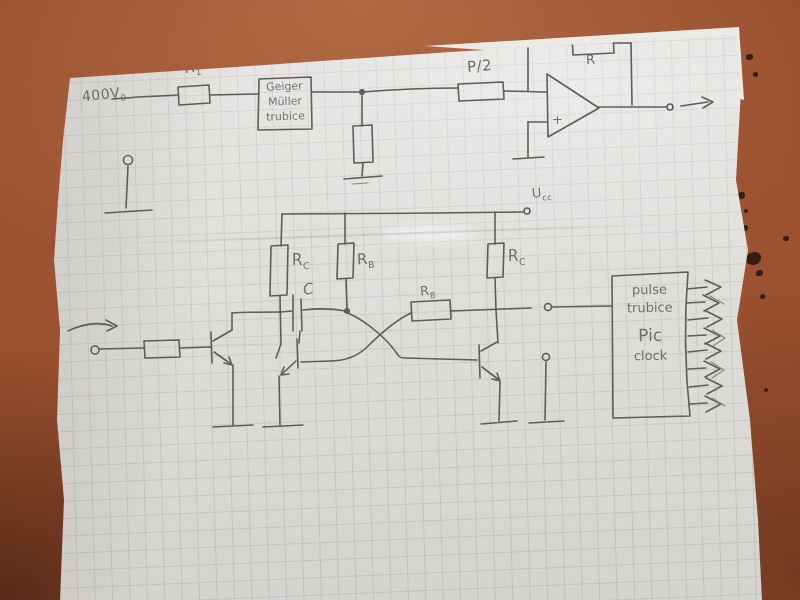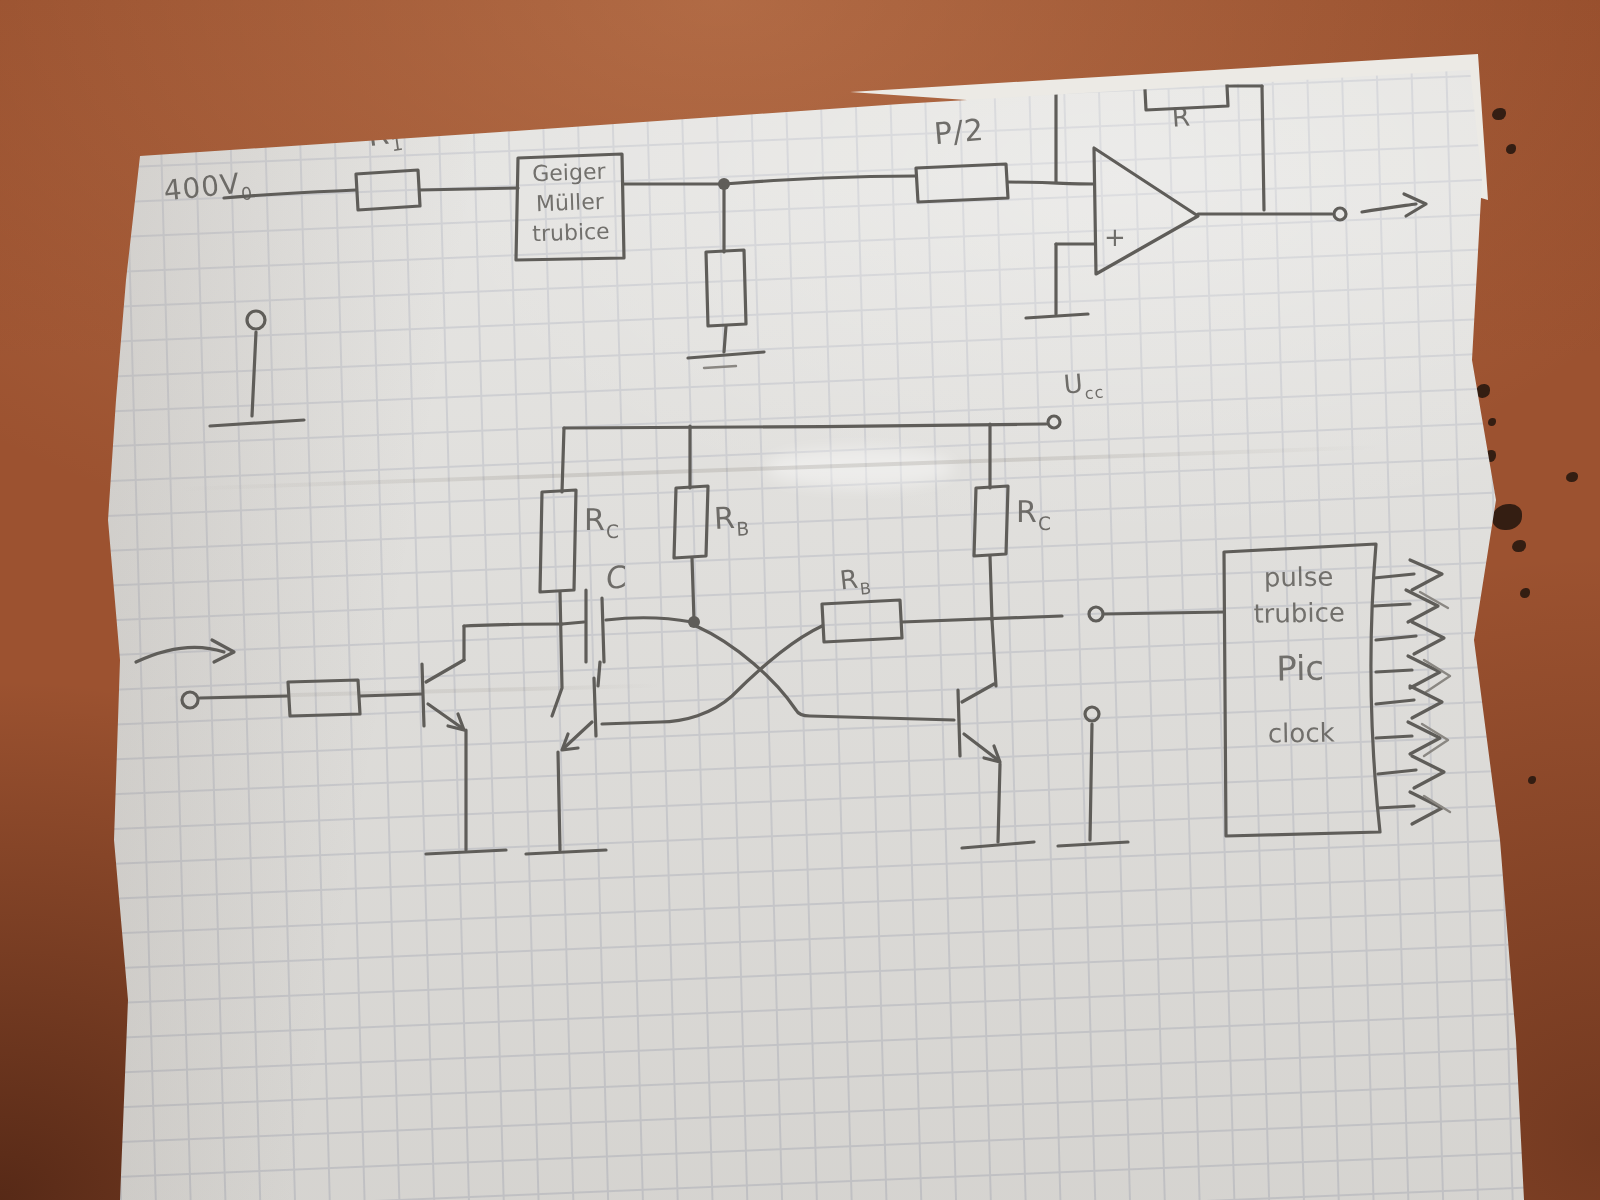--- a/index.html
+++ b/index.html
@@ -267,16 +267,16 @@
     <div class="lbl" style="left:508px;top:247px;font-size:15px"><span>R</span><sub>C</sub></div>
 
     <div class="lbl" style="left:303px;top:280px;font-size:15px;font-style:italic;transform:rotate(-10deg)">C</div>
 
     <div class="lbl" style="left:420px;top:283px;font-size:13px;transform:rotate(-6deg)"><span>R</span><sub>B</sub></div>
 
     <div class="boxtext" style="left:614px;top:281px;width:72px;font-size:13px;transform:rotate(-1deg)">
       <div>pulse</div>
       <div>trubice</div>
       <div style="font-size:17px;margin-top:8px">Pic</div>
-      <div style="margin-top:12px">clock</div>
+      <div style="">clock</div>
     </div>
   </div>
 </div>
 
 </body></html>

